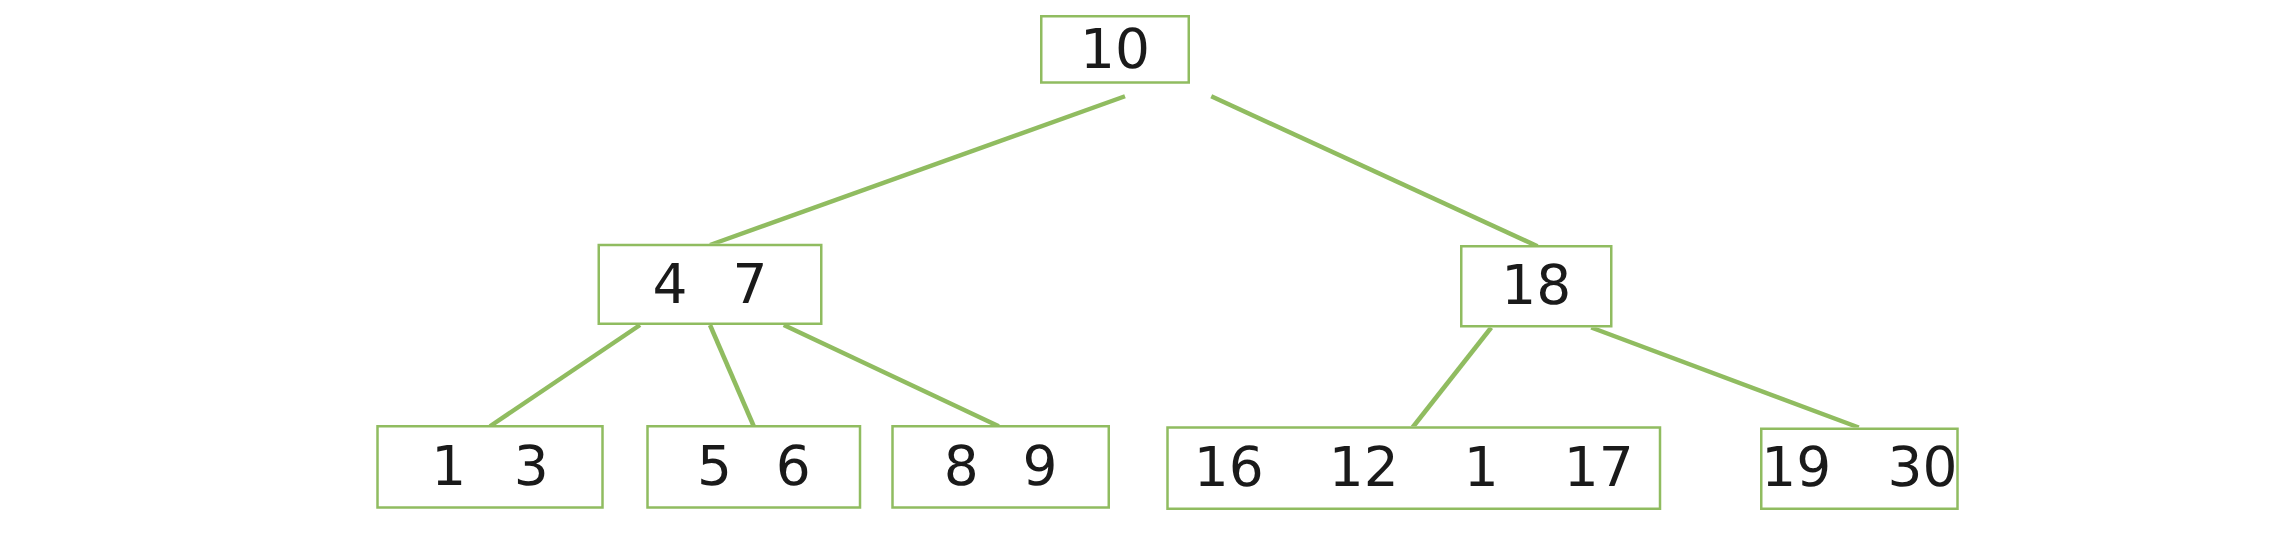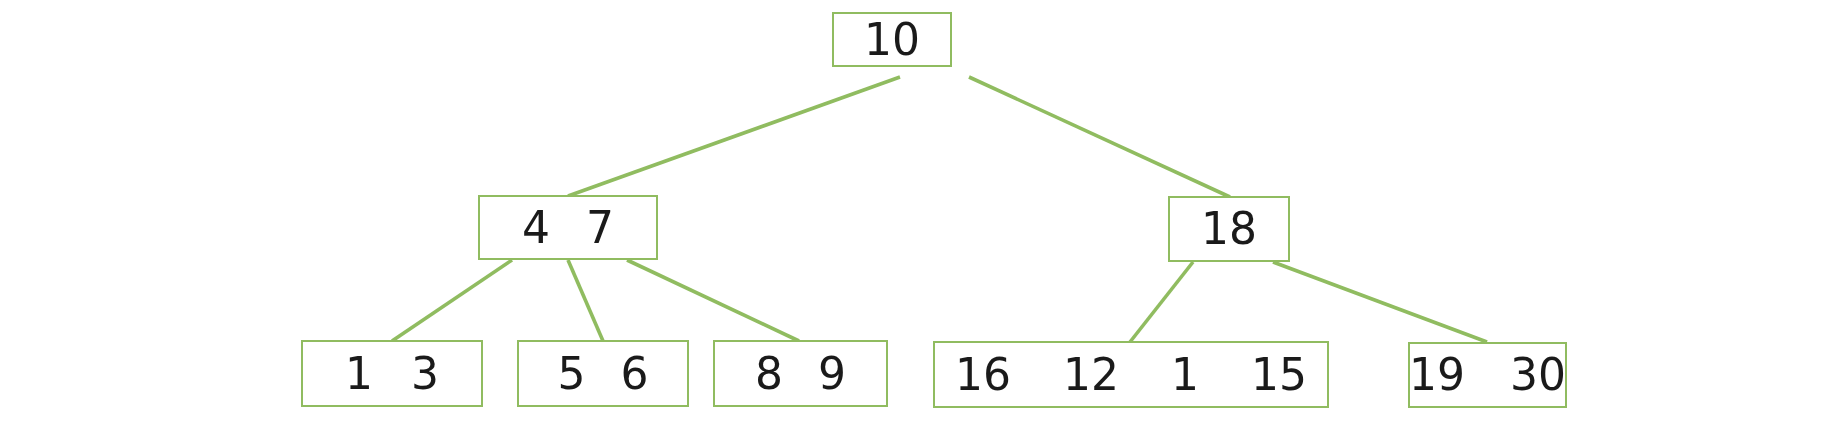--- a/index.html
+++ b/index.html
@@ -69,20 +69,20 @@
         <span class="key">6</span>
       </div>
       <div class="node" style="left: 713px; top: 340px; width: 175px; height: 67px; gap: 35px;">
         <span class="key">8</span>
         <span class="key">9</span>
       </div>
       <div class="node" style="left: 933px; top: 341px; width: 396px; height: 67px; gap: 52px;">
         <span class="key">16</span>
         <span class="key">12</span>
         <span class="key">1</span>
-        <span class="key">15</span>
+        <span class="key">17</span>
       </div>
       <div class="node" style="left: 1408px; top: 342px; width: 159px; height: 66px; gap: 45px;">
         <span class="key">19</span>
         <span class="key">30</span>
       </div>
     </div>
 </div>
 
 </body></html>

